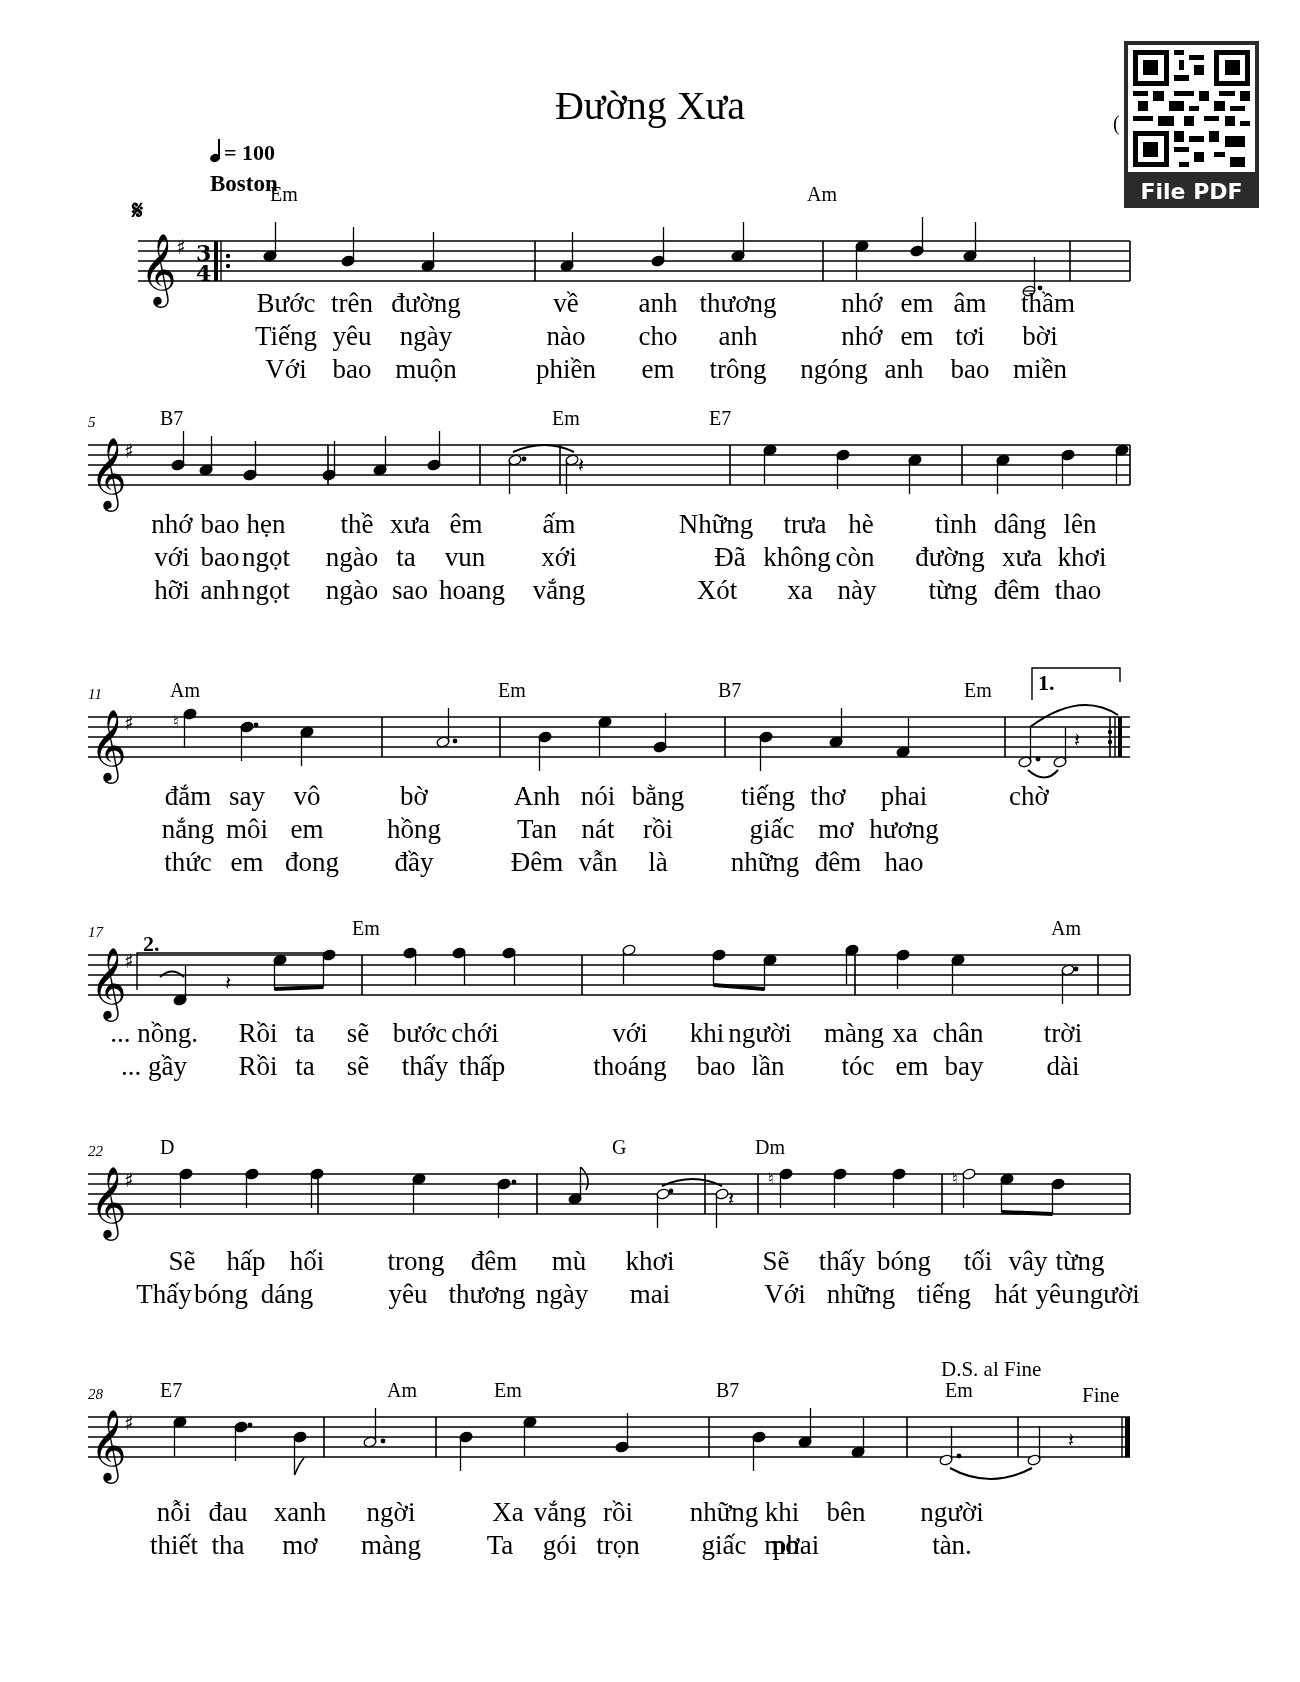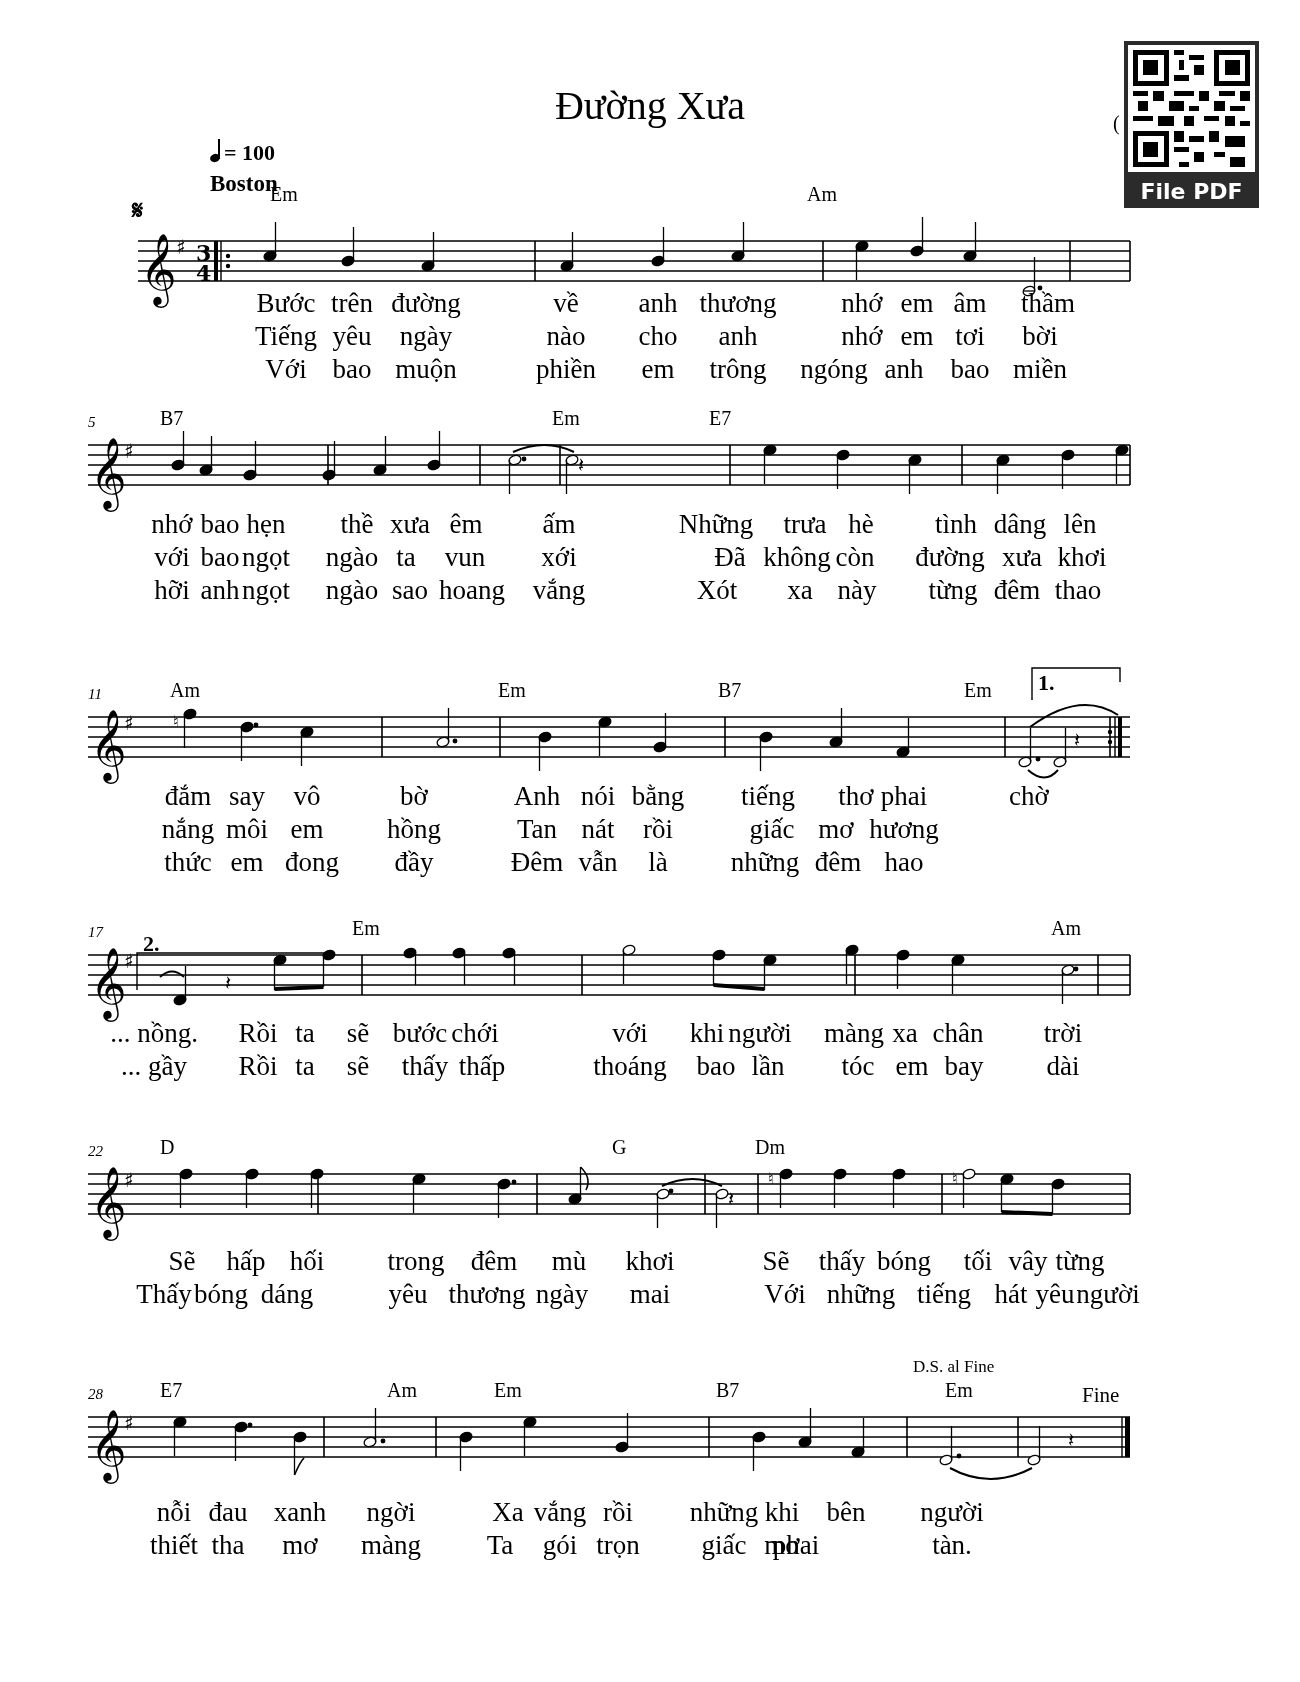--- a/index.html
+++ b/index.html
@@ -14,21 +14,21 @@
   .paren { position:absolute; left:1113px; top:112px; font-size:20px; }
   .qr { position:absolute; left:1124px; top:41px; width:135px; height:167px; background:#2b2b2b; }
   .qr .qr-inner { position:absolute; left:4px; top:4px; width:127px; height:127px; background:#fff; }
   .qr .qr-label { position:absolute; left:0; bottom:4px; width:135px; text-align:center; color:#fff; font-family:"DejaVu Sans","Liberation Sans",sans-serif; font-weight:bold; font-size:22px; }
   .system { position:absolute; left:0; width:1300px; }
   .measure-num { position:absolute; font-size:15px; font-style:italic; }
   .chord { position:absolute; font-size:20px; }
   .lyric-row { position:absolute; font-size:27px; white-space:nowrap; }
   .lyric-row span { position:absolute; transform:translateX(-50%); }
   .volta-num { position:absolute; font-size:22px; font-weight:bold; }
-  .ds { position:absolute; font-size:17px; }
+  .ds { position:absolute; font-size:21px;margin-left:28px; }
   .fine { position:absolute; font-size:21px; }
   svg.staff { position:absolute; left:0; top:0; overflow:visible; }
 </style>
 </head>
 <body>
 
 <div class="title">Đường Xưa</div>
 <div class="tempo"><span class="qnote"></span><span>= 100</span></div>
 <div class="style-label">Boston</div>
 <div class="segno">𝄋</div>
@@ -508,21 +508,21 @@
   <div class="volta-num" style="left:1038px;top:670px;">1.</div>
   <div class="lyric-row" style="top:781px;left:0;">
     <span style="left:188px">đắm</span>
       <span style="left:247px">say</span>
       <span style="left:307px">vô</span>
       <span style="left:414px">bờ</span>
       <span style="left:537px">Anh</span>
       <span style="left:598px">nói</span>
       <span style="left:658px">bằng</span>
       <span style="left:768px">tiếng</span>
-      <span style="left:856px">thơ</span>
+      <span style="left:828px">thơ</span>
       <span style="left:904px">phai</span>
       <span style="left:1029px">chờ</span>
   </div>
   <div class="lyric-row" style="top:814px;left:0;">
     <span style="left:188px">nắng</span>
       <span style="left:247px">môi</span>
       <span style="left:307px">em</span>
       <span style="left:414px">hồng</span>
       <span style="left:537px">Tan</span>
       <span style="left:598px">nát</span>

